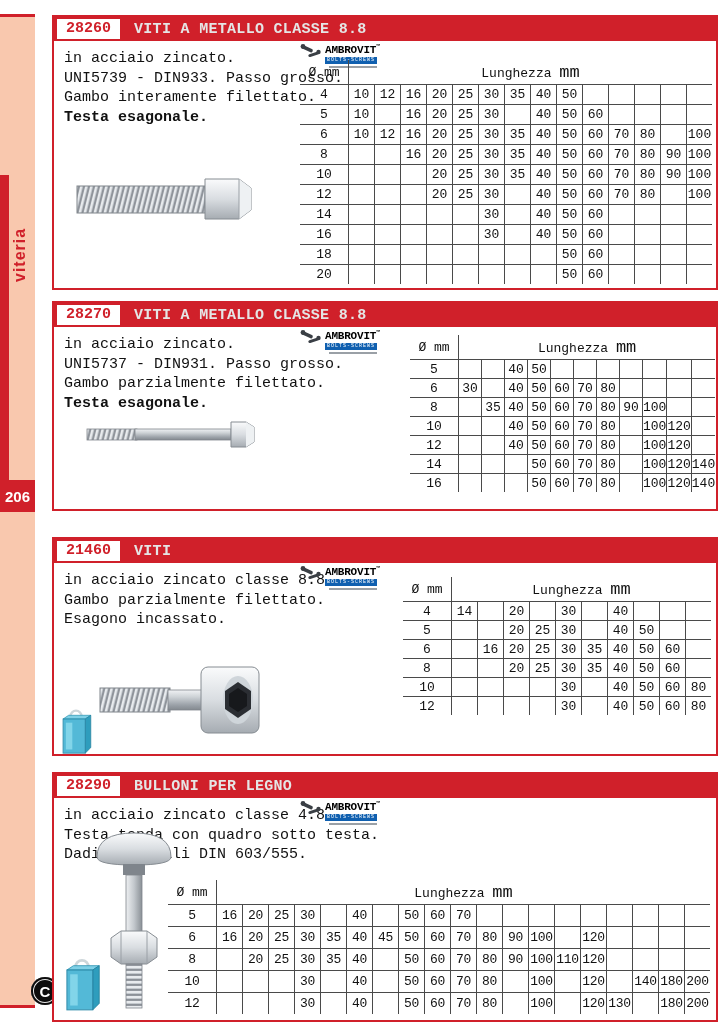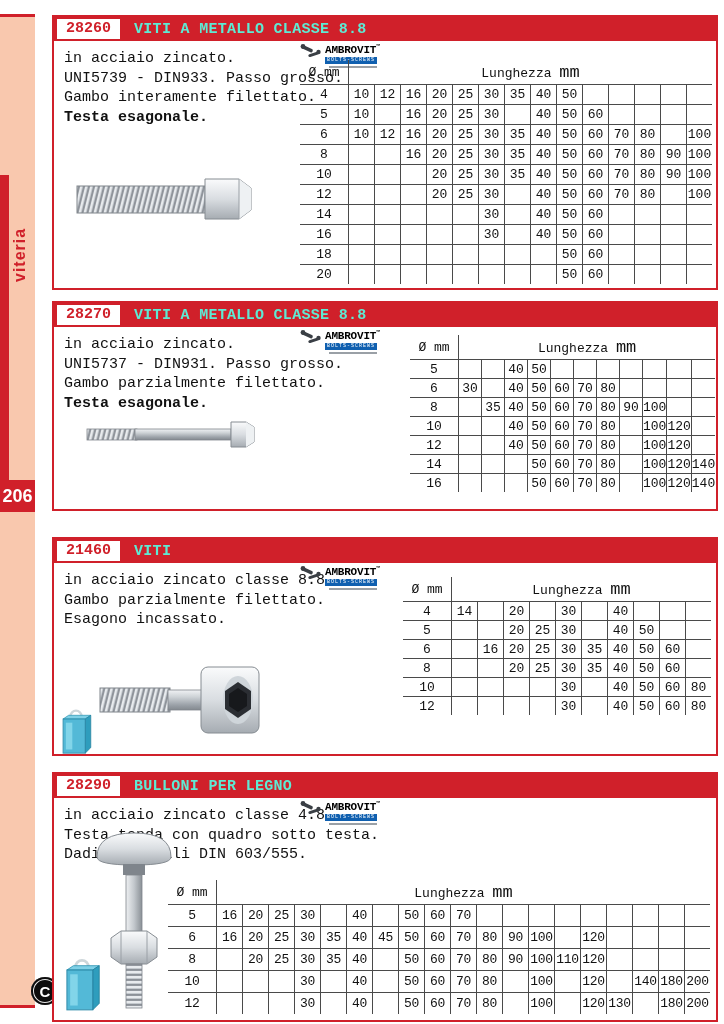--- a/index.html
+++ b/index.html
@@ -8,38 +8,38 @@
 
   
   .rail{position:absolute;left:0;top:14px;width:35px;height:994px;background:#f9c8ae;
         border-top:3px solid #d0202a;border-bottom:3px solid #d0202a;box-sizing:border-box;}
   .rail-tab{position:absolute;left:0;top:175px;width:9px;height:337px;background:#d0202a;}
   .rail-label{position:absolute;left:6px;top:205px;width:28px;height:100px;
         display:flex;align-items:center;justify-content:center;
         writing-mode:vertical-rl;transform:rotate(180deg);
         color:#d0202a;font-weight:700;font-size:16px;letter-spacing:1px;}
   .page-number{position:absolute;left:0;top:480px;width:35px;height:32px;background:#d0202a;
-        color:#fff;font-weight:700;font-size:18px;display:flex;align-items:center;justify-content:center;}
+        color:#fff;font-weight:700;font-size:15px;display:flex;align-items:center;justify-content:center;}
   .c-mark{position:absolute;left:31px;top:977px;width:28px;height:28px;border-radius:50%;
         background:#0c0c0c;color:#fff;font-weight:700;font-size:15px;
         display:flex;align-items:center;justify-content:center;
         box-shadow:inset 0 0 0 2px #0c0c0c, inset 0 0 0 3px #e8e8e8;}
 
   
   section.prod{position:absolute;left:52px;width:666px;border:2px solid #d0202a;
         background:#fff;box-sizing:border-box;font-family:Liberation Mono, monospace;}
   #s1{top:15px;height:275px;}
   #s2{top:301px;height:210px;}
   #s3{top:537px;height:219px;}
   #s4{top:772px;height:250px;}
 
   .bar{height:24px;background:#d0202a;display:flex;align-items:center;padding:2px 2px;box-sizing:border-box;}
   .code{background:#fff;color:#d0202a;font-weight:700;font-size:15px;line-height:20px;
         padding:0 9px;margin-left:1px;}
-  .title{color:#5eead4;font-weight:700;font-size:15px;margin-left:14px;letter-spacing:.3px;}
+  .title{color:#e5e5e5;font-weight:700;font-size:15px;margin-left:14px;letter-spacing:.3px;}
 
   .desc{position:absolute;left:10px;top:32px;font-size:15px;line-height:19.5px;color:#111;}
   .desc .bold{font-weight:700;}
 
   
   .brand{position:absolute;left:246px;top:24px;display:flex;align-items:flex-start;gap:3px;}
   .brand-name{font-weight:700;font-size:11px;letter-spacing:-.2px;color:#000;line-height:11px;}
   .brand-name sup{font-size:6px;}
   .brand-sub{background:#1060b0;color:#fff;font-size:5px;letter-spacing:1px;line-height:7px;
         padding:0 2px;margin-top:1px;width:52px;box-sizing:border-box;text-align:center;}

